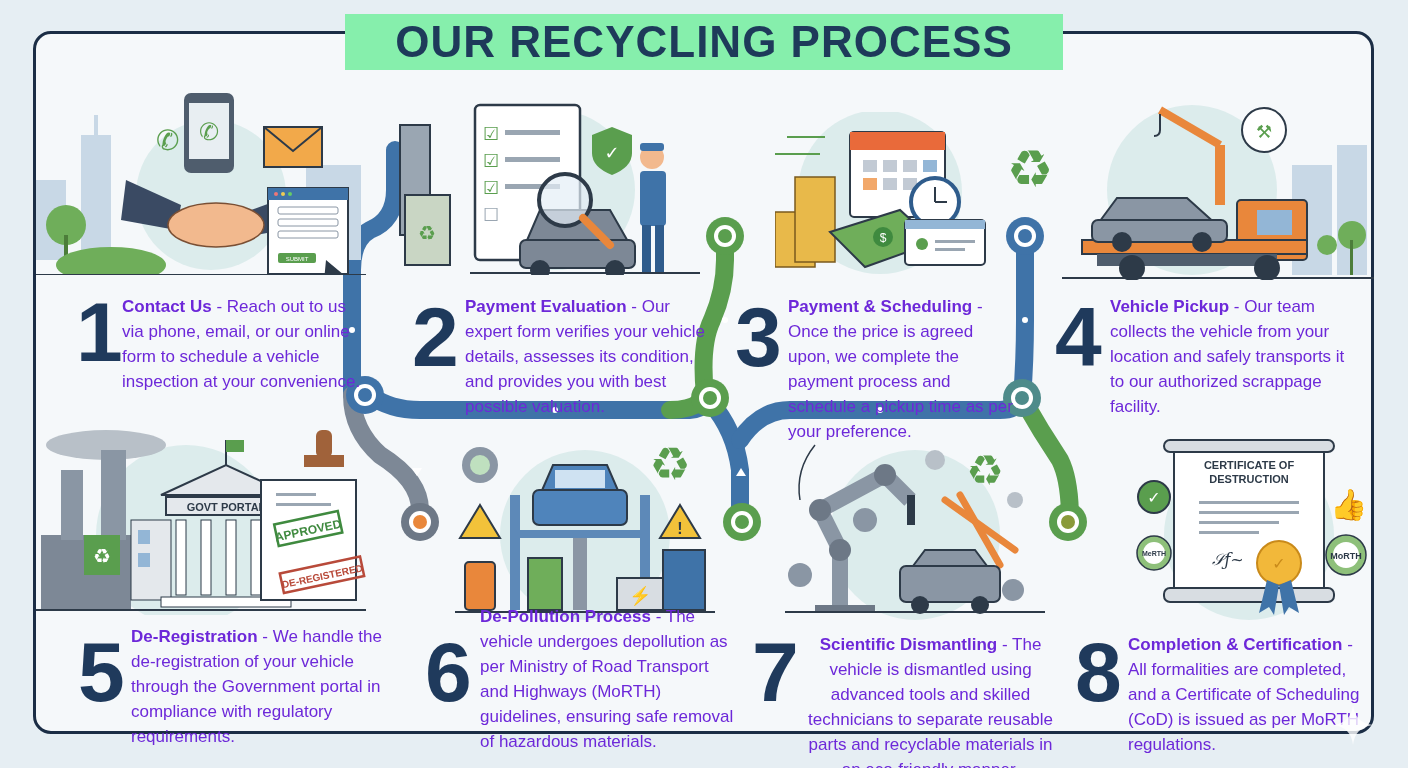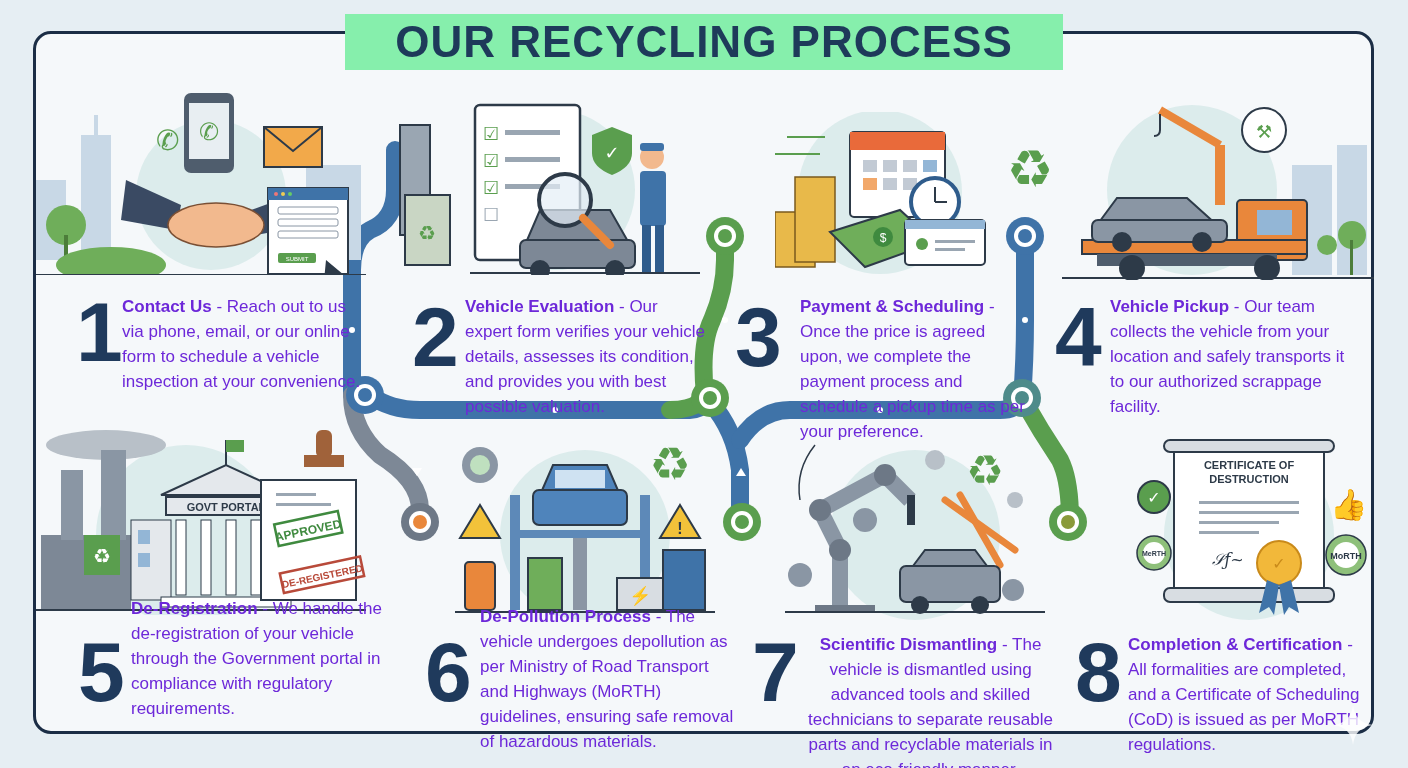--- a/index.html
+++ b/index.html
@@ -404,33 +404,33 @@
       </g>
   </svg>
 </div>
 
 <div class="card">
   <div class="step-num" style="left:76px;top:290px;">1</div>
   <div class="step-text" style="left:122px;top:294px;width:240px;"><b>Contact Us</b><span> - Reach out to us via phone, email, or our online form to schedule a vehicle inspection at your convenience.</span></div>
 </div>
 <div class="card">
   <div class="step-num" style="left:412px;top:295px;">2</div>
-  <div class="step-text" style="left:465px;top:294px;width:240px;"><b>Vehicle Evaluation</b><span> - Our expert form verifies your vehicle details, assesses its condition, and provides you with best possible valuation.</span></div>
+  <div class="step-text" style="left:465px;top:294px;width:240px;"><b>Payment Evaluation</b><span> - Our expert form verifies your vehicle details, assesses its condition, and provides you with best possible valuation.</span></div>
 </div>
 <div class="card">
   <div class="step-num" style="left:735px;top:295px;">3</div>
-  <div class="step-text" style="left:788px;top:294px;width:225px;margin-left:12px;"><b>Payment &amp; Scheduling</b><span> - Once the price is agreed upon, we complete the payment process and schedule a pickup time as per your preference.</span></div>
+  <div class="step-text" style="left:788px;top:294px;width:225px;"><b>Payment &amp; Scheduling</b><span> - Once the price is agreed upon, we complete the payment process and schedule a pickup time as per your preference.</span></div>
 </div>
 <div class="card">
   <div class="step-num" style="left:1055px;top:295px;">4</div>
   <div class="step-text" style="left:1110px;top:294px;width:240px;"><b>Vehicle Pickup</b><span> - Our team collects the vehicle from your location and safely transports it to our authorized scrappage facility.</span></div>
 </div>
 <div class="card">
   <div class="step-num" style="left:78px;top:630px;">5</div>
-  <div class="step-text" style="left:131px;top:596px;width:265px;"><b>De-Registration</b><span> - We handle the de-registration of your vehicle through the Government portal in compliance with regulatory requirements.</span></div>
+  <div class="step-text" style="left:131px;top:624px;width:265px;"><b>De-Registration</b><span> - We handle the de-registration of your vehicle through the Government portal in compliance with regulatory requirements.</span></div>
 </div>
 <div class="card">
   <div class="step-num" style="left:425px;top:630px;">6</div>
   <div class="step-text" style="left:480px;top:604px;width:255px;"><b>De-Pollution Process</b><span> - The vehicle undergoes depollution as per Ministry of Road Transport and Highways (MoRTH) guidelines, ensuring safe removal of hazardous materials.</span></div>
 </div>
 <div class="card">
   <div class="step-num" style="left:752px;top:630px;">7</div>
   <div class="step-text" style="left:803px;top:632px;width:255px;text-align:center;"><b>Scientific Dismantling</b><span> - The vehicle is dismantled using advanced tools and skilled technicians to separate reusable parts and recyclable materials in an eco-friendly manner.</span></div>
 </div>
 <div class="card">

